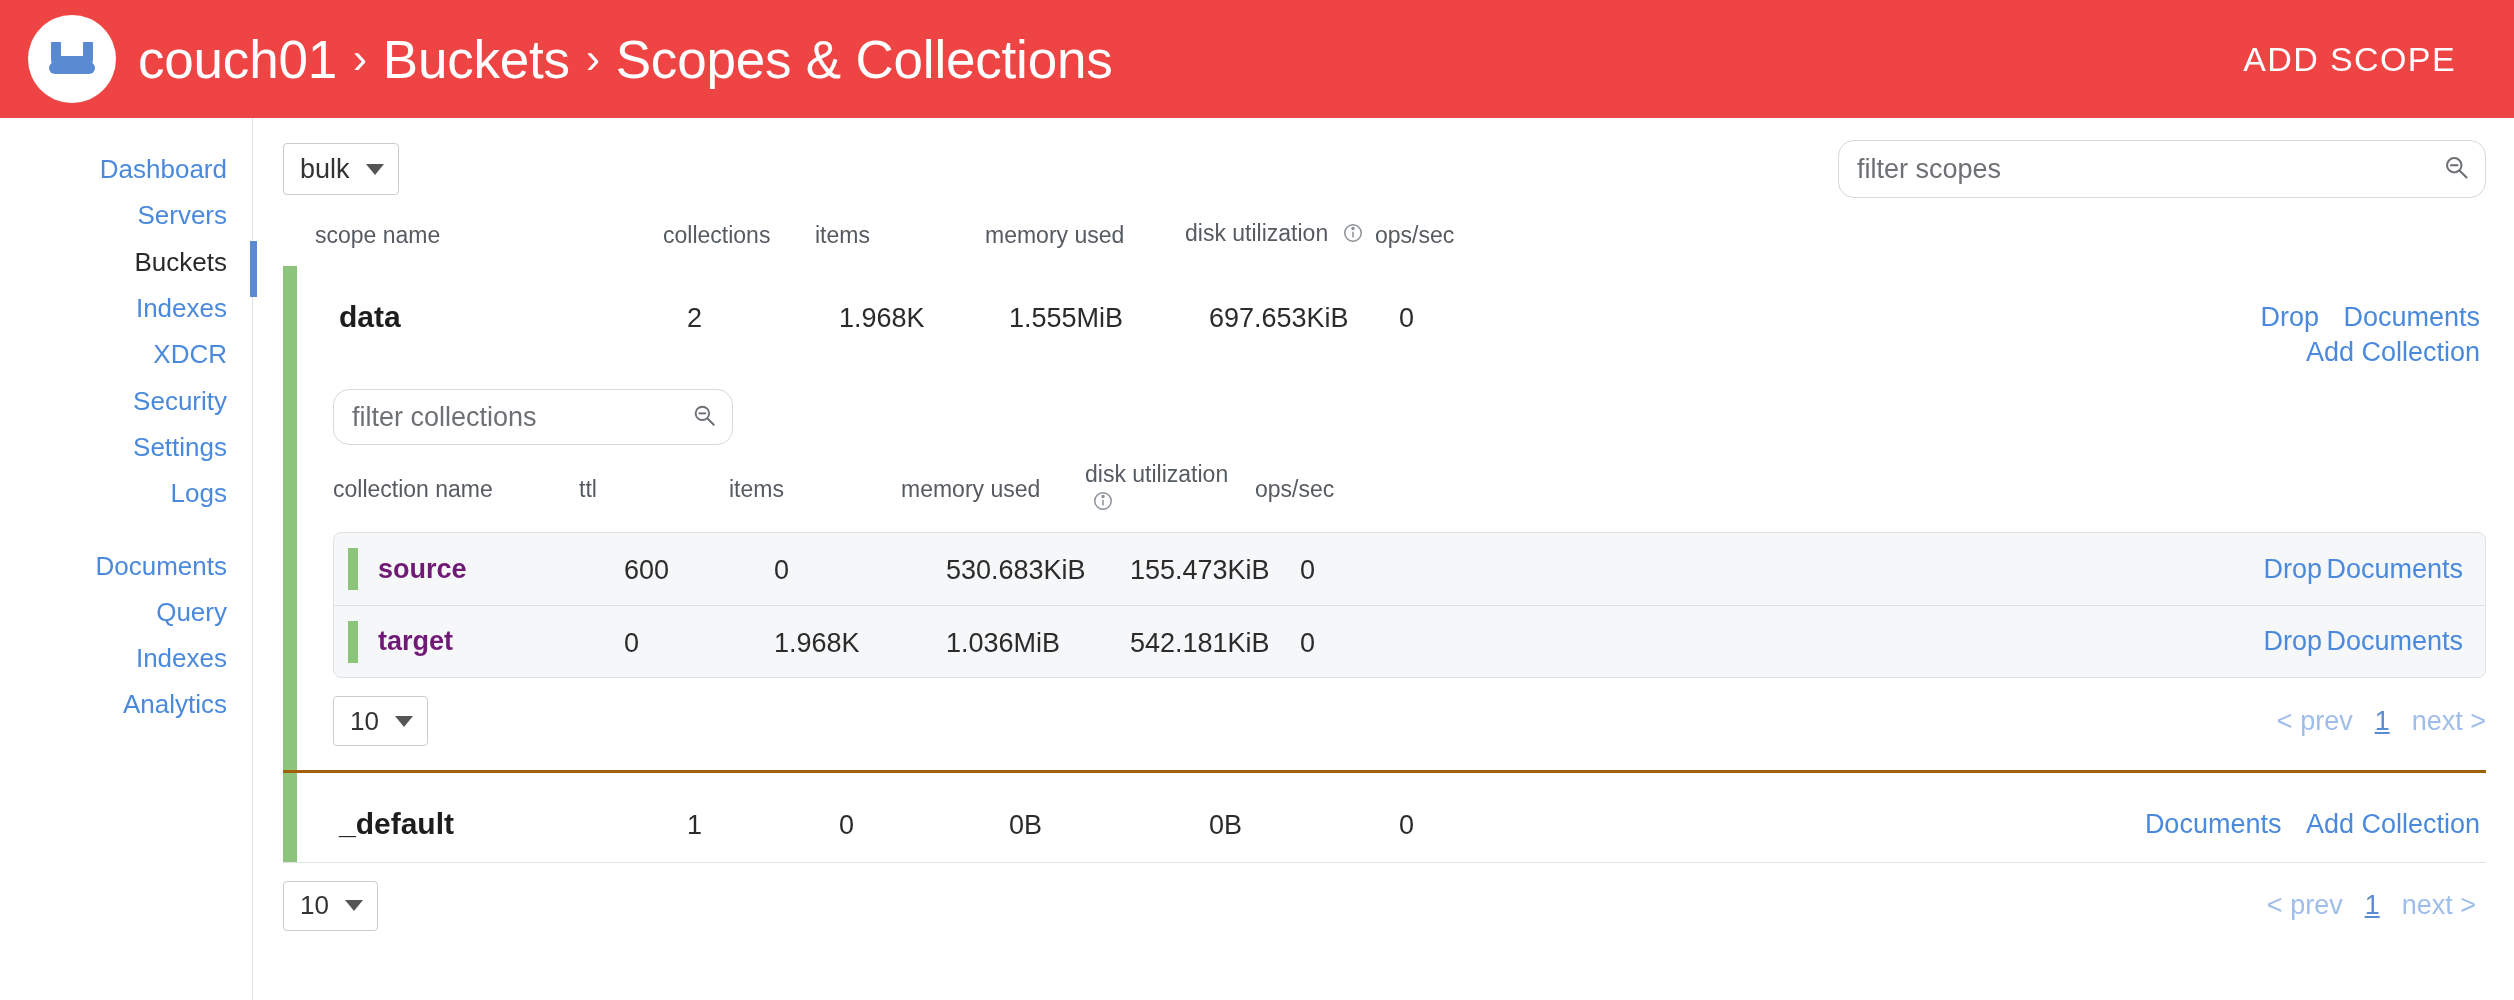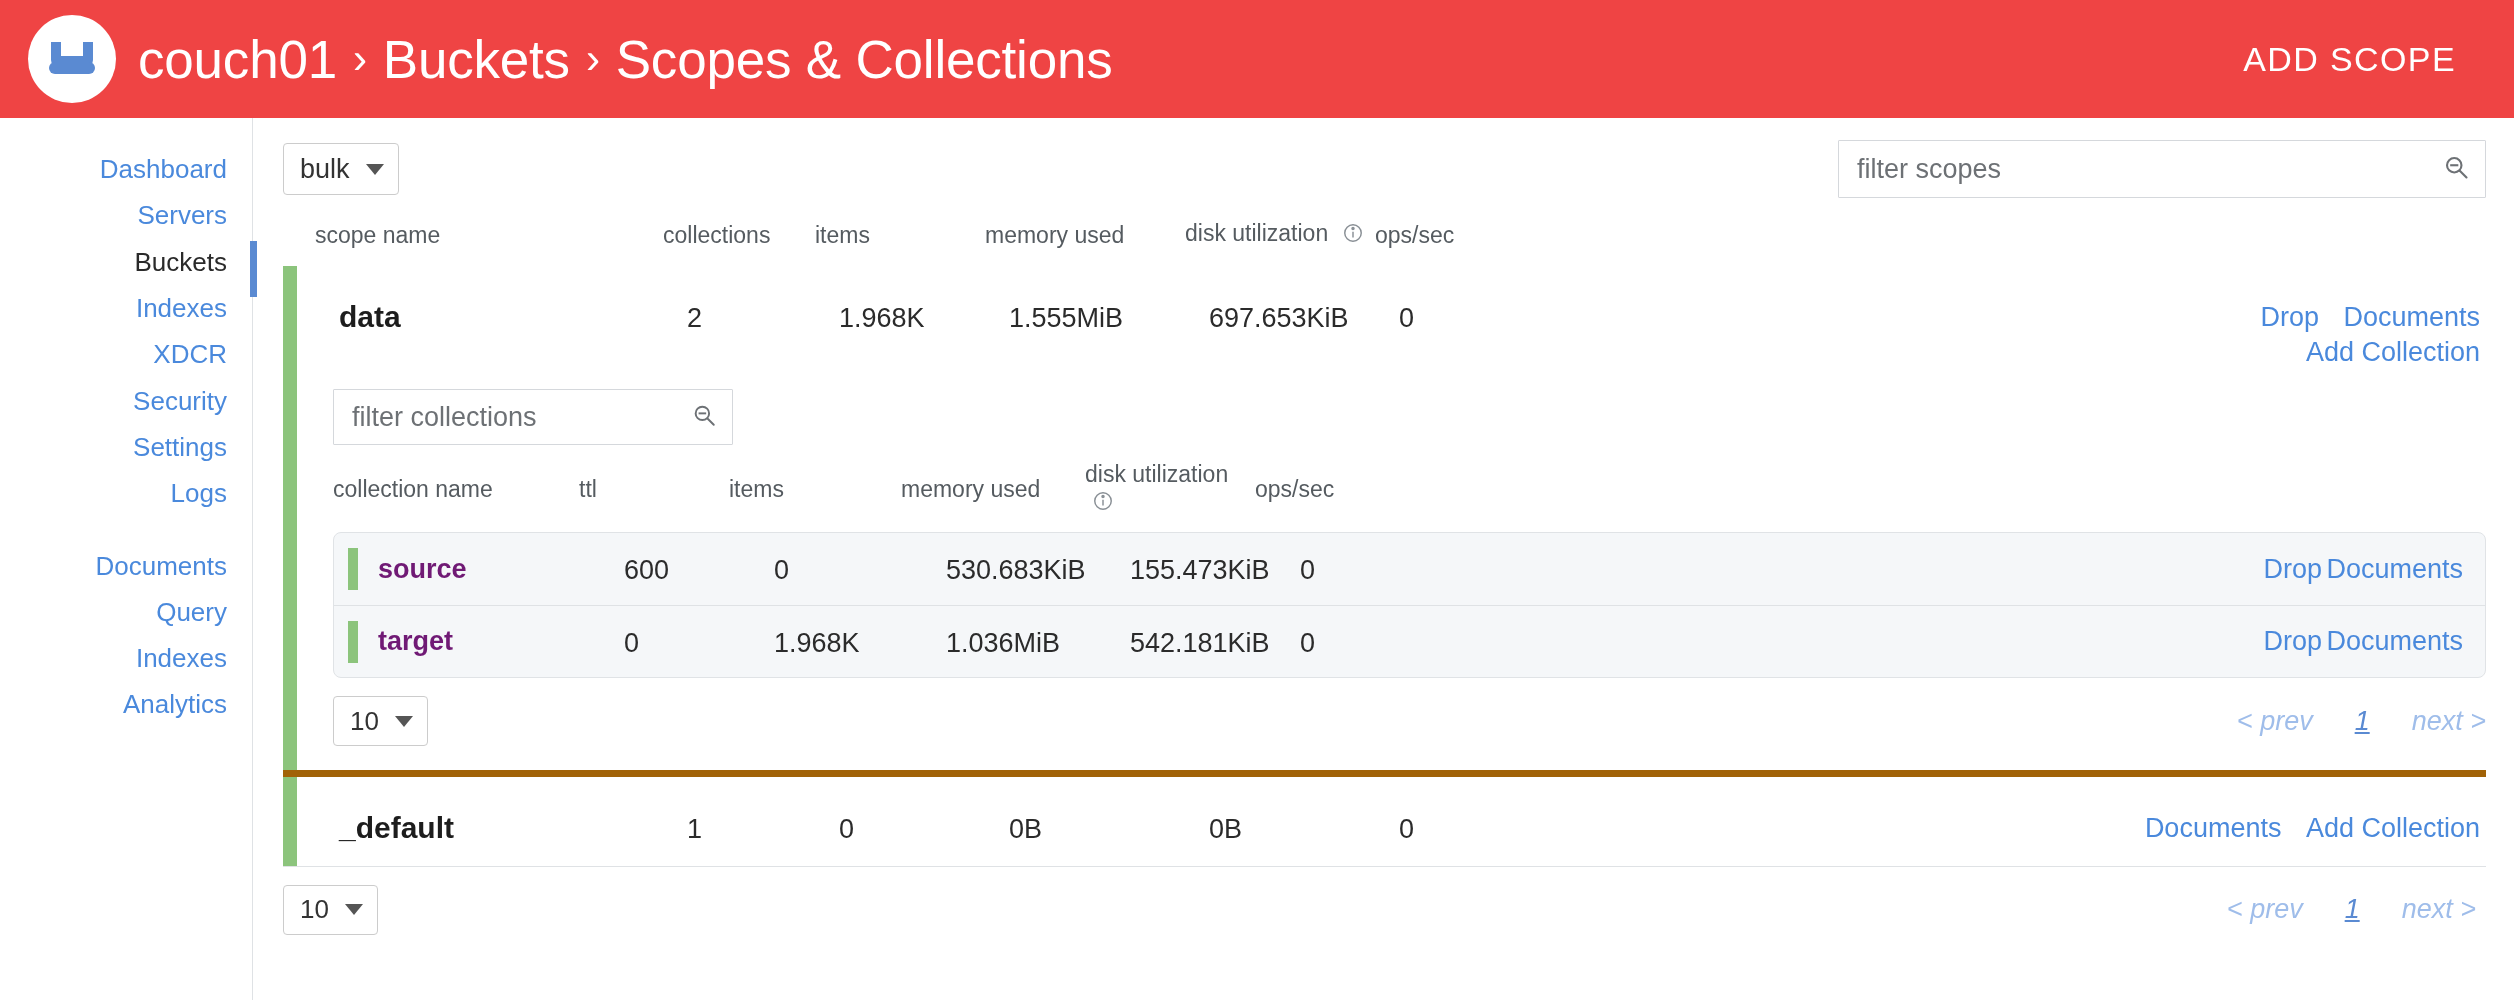--- a/index.html
+++ b/index.html
@@ -116,21 +116,21 @@
   .toolbar-spacer { flex: 1 1 auto; }
   .search-box {
     position: relative;
     width: 648px;
     height: 58px;
   }
   .search-box.sm { width: 400px; height: 56px; }
   .search-input {
     width: 100%; height: 100%;
     border: 1px solid #d5d8dc;
-    border-radius: 1px;
+    border-radius: 16px;
     background: #fff;
     font-size: 27px;
     font-family: "Liberation Sans", sans-serif;
     color: #333;
     padding: 0 56px 0 18px;
     outline: none;
   }
   .search-input::placeholder { color: #6d7175; }
   .search-ic {
     position: absolute;
@@ -153,21 +153,21 @@
   
   .c-name   { width: 380px; padding-left: 32px; }
   .c-colls  { width: 152px; }
   .c-items  { width: 170px; }
   .c-mem    { width: 200px; }
   .c-disk   { width: 190px; }
   .c-ops    { width: 160px; }
   .c-act    { flex: 1 1 auto; text-align: right; }
 
   .scope-block { position: relative; }
-  .scope-block + .scope-block { border-top: 7px solid #a16207; }
+  .scope-block + .scope-block { border-top: 3px solid #a16207; }
   .green-bar {
     position: absolute;
     left: 0; top: 0; bottom: 0;
     width: 14px;
     background: #8cc47c;
   }
   .scope-row {
     display: flex;
     align-items: flex-start;
     padding: 34px 0 20px 0;
@@ -230,21 +230,21 @@
   .n-act  { flex: 1 1 auto; text-align: right; padding-right: 22px; }
   .n-head-pad { padding-left: 44px; }
 
   .pager {
     display: flex;
     align-items: center;
     padding: 18px 0 10px 0;
   }
   .pager .select-box { height: 50px; font-size: 26px; justify-content: center; }
   .pager-spacer { flex: 1 1 auto; }
-  .pg-links { font-size: 27px; color: #9fbdea; display: flex; gap: 42px; align-items: center; font-style: italic; }
+  .pg-links { font-size: 27px; color: #9fbdea; display: flex; gap: 22px; align-items: center; }
   .pg-links .cur { color: #5a8ad2; text-decoration: underline; }
   .pg-links span { cursor: pointer; }
 
   .outer-pager { padding-left: 0; padding-right: 10px; }
   .scope-sep { border-top: 1px solid #dfe2e5; }
 </style>
 </head>
 <body>
 
 <div class="header">

